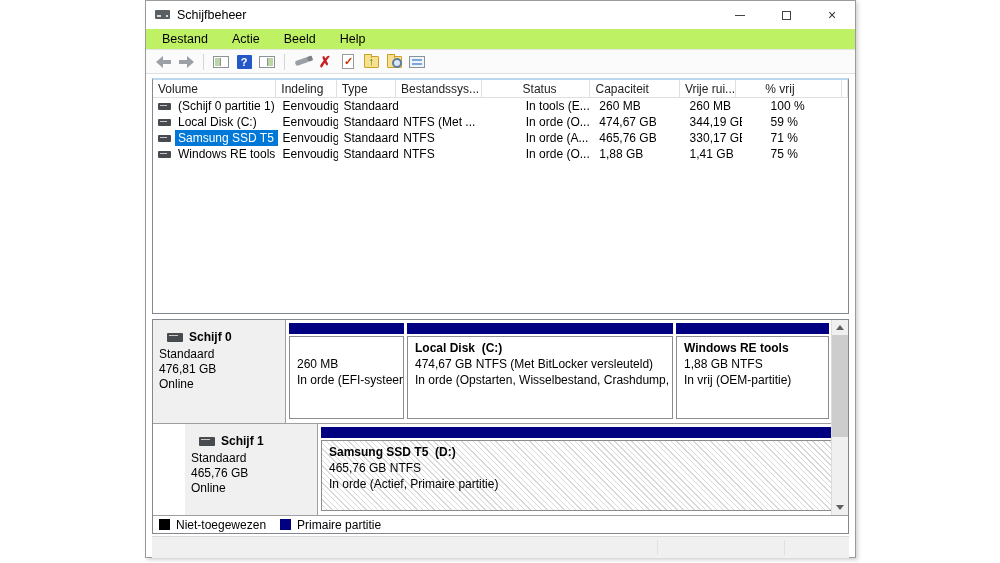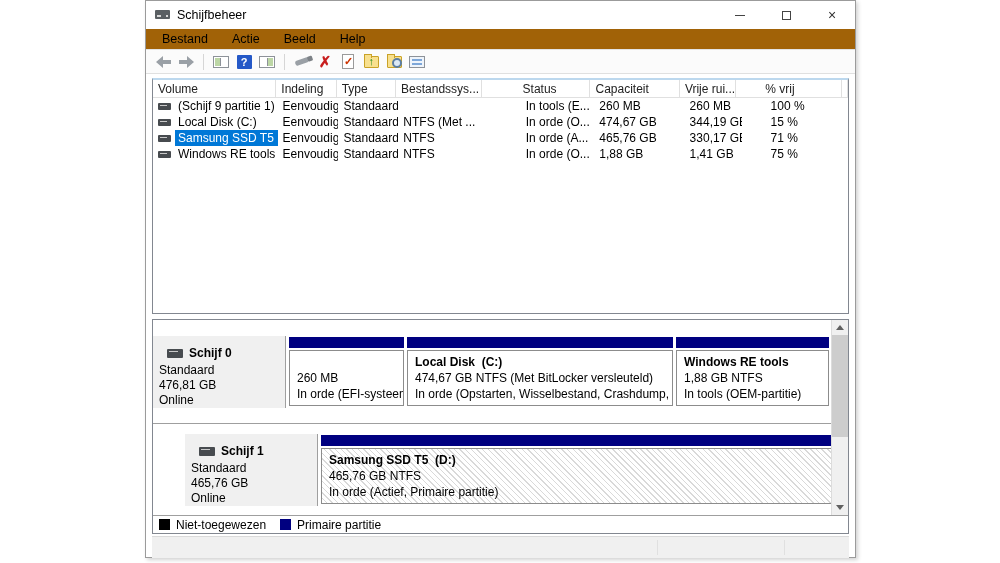--- a/index.html
+++ b/index.html
@@ -20,21 +20,21 @@
   .title-icon .drive:before { content:""; position:absolute; right:2px; bottom:2px; width:2px; height:2px; background:#d8d8d8; }
   .title-text { font-size:12.5px; }
   .title-controls { margin-left:auto; display:flex; height:100%; }
   .tc-btn { width:46px; height:100%; display:flex; align-items:center; justify-content:center; color:#444; }
   .glyph-min { width:10px; height:1px; background:#444; display:block; }
   .glyph-max { width:9px; height:9px; border:1px solid #444; display:block; }
   .glyph-close { font-size:14px; line-height:1; color:#333; }
 
   
   .menubar { height:21px; display:flex; align-items:center; padding-left:4px;
-             border-bottom:1px solid #e3e3e3; background:#a16207; flex:0 0 auto; }
+             border-bottom:1px solid #e3e3e3; background:#bef264; flex:0 0 auto; }
   .menu-item { font-size:12.5px; padding:0 12px; height:100%; display:flex; align-items:center; }
 
   
   .toolbar { height:24px; display:flex; align-items:center; gap:5px; padding-left:8px;
              background:#fbfbfb; border-bottom:1px solid #e0e0e0; flex:0 0 auto; }
   .tb-sep { width:1px; height:16px; background:#d6d6d6; margin:0 3px; }
   .tbi { width:18px; height:17px; display:flex; align-items:center; justify-content:center; position:relative; }
   .arrow-svg { display:block; }
   .win-ic { width:16px; height:12px; border:1px solid #8d9299; background:#fff; position:relative; }
   .win-ic.left:after  { content:""; position:absolute; left:1px; top:1px; bottom:1px; width:5px; background:#bcd6a5; border-right:1px solid #8d9299;}
@@ -65,21 +65,21 @@
   .lv-c { padding-left:5px; overflow:hidden; display:flex; align-items:center; height:100%; }
   .c0{width:127px;} .c1{width:62px;} .c2{width:61px;} .c3{width:88px;} .c4{width:75px;margin-left:36px;}
   .c5{width:92px;} .c6{width:58px;} .c7{width:84px;margin-left:24px;} .c8{flex:1;}
   .vol-ic { width:13px; height:7px; background:#474b4f; border-radius:1px; margin-right:4px; flex:0 0 auto; position:relative; }
   .vol-ic:after { content:""; position:absolute; left:2px; top:2px; width:7px; height:1px; background:#c9c9c9; }
   .vol-label { padding:1px 3px; }
   .lv-row.selected .vol-label { background:#0078d7; color:#fff; flex:1; }
 
   .bottom-pane { margin-top:5px; height:215px; flex:0 0 auto; position:relative; display:flex; flex-direction:column; overflow:hidden; }
   .disk-area { flex:1 1 auto; position:relative; display:flex; flex-direction:column; overflow:hidden; }
-  .disk-row { display:flex; border-bottom:1px solid #9f9f9f;align-items:center; }
+  .disk-row { display:flex; border-bottom:1px solid #9f9f9f; }
   .disk-row.r0 { height:104px; }
   .disk-row.r1 { flex:1; border-bottom:none;padding-left:32px; }
   .disk-label { width:133px; flex:0 0 auto; background:#f0f0f0; border-right:1px solid #9f9f9f;
                 padding:10px 0 0 6px; font-size:12px; line-height:15px; }
   .disk-title { display:flex; align-items:center; font-weight:bold; padding-left:8px; margin-bottom:2px; }
   .disk-ic { width:16px; height:9px; background:#474b4f; border-radius:1px; margin-right:6px; position:relative; }
   .disk-ic:after { content:""; position:absolute; left:2px; top:2px; width:9px; height:1px; background:#c9c9c9; }
   .parts { flex:1; display:flex; gap:3px; padding:3px 3px 4px 3px; overflow:hidden; }
   .part { display:flex; flex-direction:column; flex:0 0 auto; }
   .part-bar { height:11px; background:#000080; flex:0 0 auto; }
@@ -190,21 +190,21 @@
           <span class="lv-h c4">Status</span>
           <span class="lv-h c5">Capaciteit</span>
           <span class="lv-h c6">Vrije rui...</span>
           <span class="lv-h c7">% vrij</span>
           <span class="lv-h c8"></span>
         </div>
 
         <div class="lv-row">
           <span class="lv-c c0">
               <span class="vol-ic"></span>
-              <span class="vol-label">(Schijf 9 partitie 1)</span>
+              <span class="vol-label">(Schijf 0 partitie 1)</span>
             </span>
           <span class="lv-c c1">Eenvoudig</span>
           <span class="lv-c c2">Standaard</span>
           <span class="lv-c c3"></span>
           <span class="lv-c c4">In tools (E...</span>
           <span class="lv-c c5">260 MB</span>
           <span class="lv-c c6">260 MB</span>
           <span class="lv-c c7">100 %</span>
         </div>
 
@@ -212,21 +212,21 @@
           <span class="lv-c c0">
               <span class="vol-ic"></span>
               <span class="vol-label">Local Disk (C:)</span>
             </span>
           <span class="lv-c c1">Eenvoudig</span>
           <span class="lv-c c2">Standaard</span>
           <span class="lv-c c3">NTFS (Met ...</span>
           <span class="lv-c c4">In orde (O...</span>
           <span class="lv-c c5">474,67 GB</span>
           <span class="lv-c c6">344,19 GB</span>
-          <span class="lv-c c7">15 %</span>
+          <span class="lv-c c7">59 %</span>
         </div>
 
         <div class="lv-row selected">
           <span class="lv-c c0">
               <span class="vol-ic"></span>
               <span class="vol-label">Samsung SSD T5 ...</span>
             </span>
           <span class="lv-c c1">Eenvoudig</span>
           <span class="lv-c c2">Standaard</span>
           <span class="lv-c c3">NTFS</span>
@@ -279,21 +279,21 @@
                   <div class="part-name">Local Disk  (C:)</div>
                   <div>474,67 GB NTFS (Met BitLocker versleuteld)</div>
                   <div>In orde (Opstarten, Wisselbestand, Crashdump, Prir</div>
                 </div>
               </div>
               <div class="part" style="width:153px">
                 <div class="part-bar"></div>
                 <div class="part-box">
                   <div class="part-name">Windows RE tools</div>
                   <div>1,88 GB NTFS</div>
-                  <div>In tools (OEM-partitie)</div>
+                  <div>In vrij (OEM-partitie)</div>
                 </div>
               </div>
             </div>
           </div>
 
           <div class="disk-row r1">
             <div class="disk-label">
               <div class="disk-title">
                   <span class="disk-ic"></span>
                   <span>Schijf 1</span>

